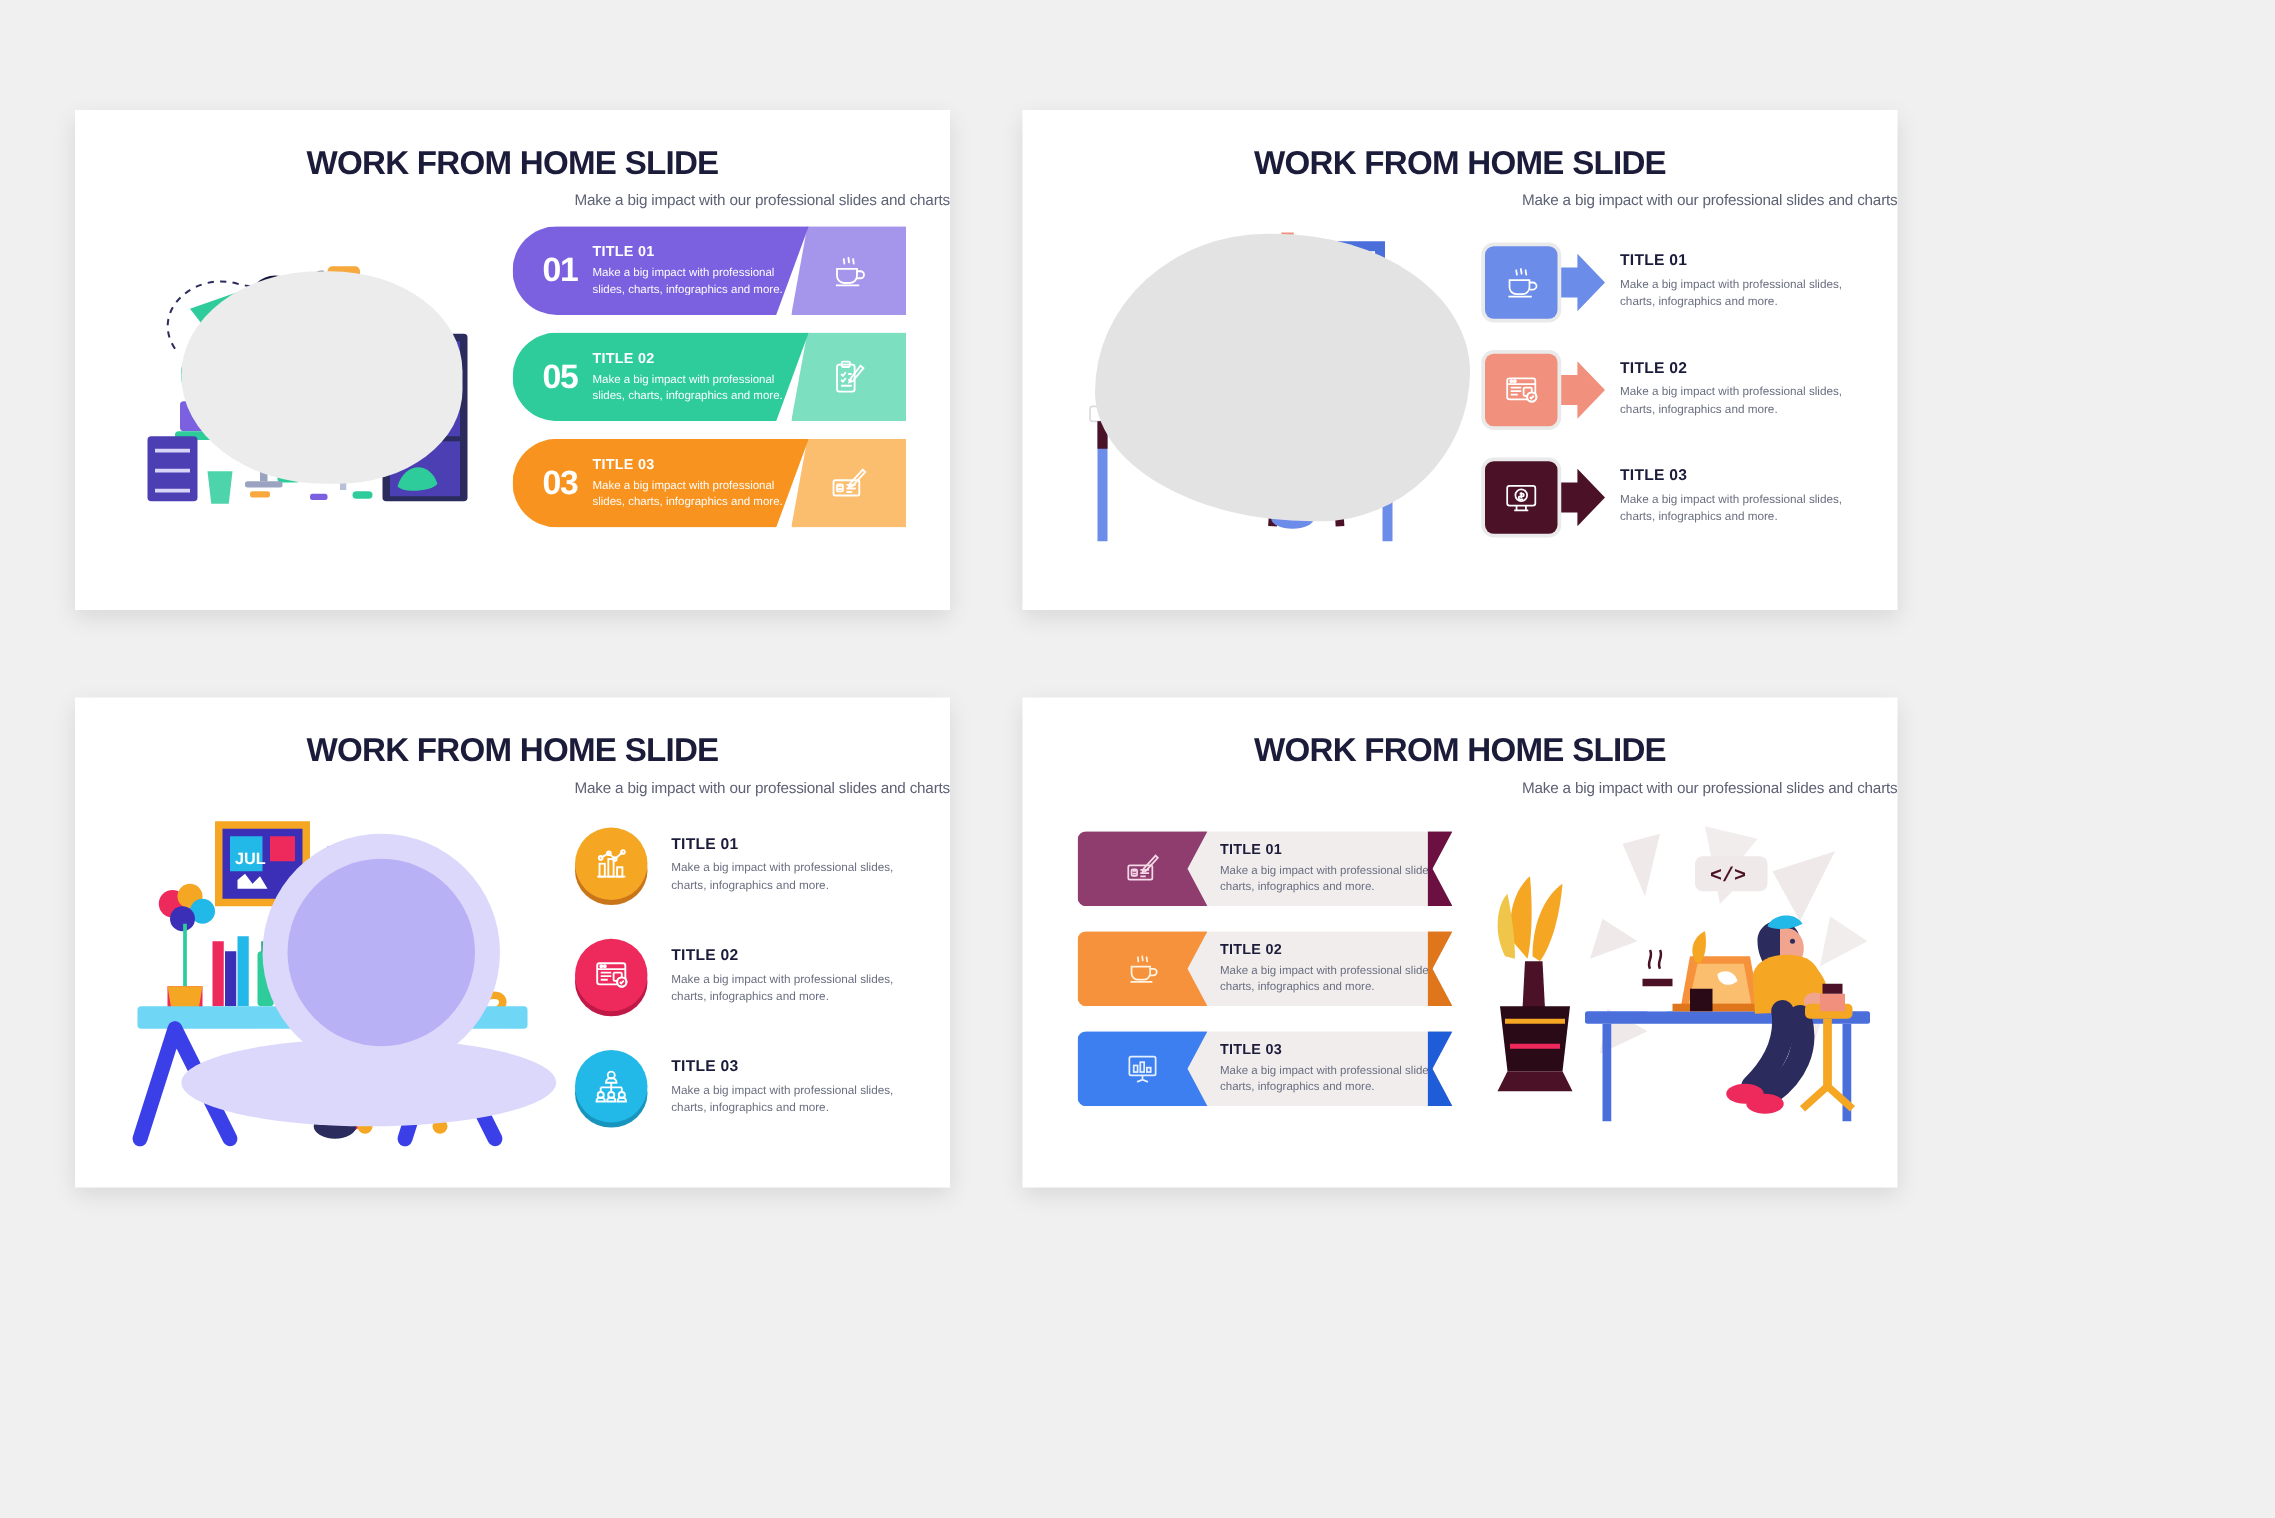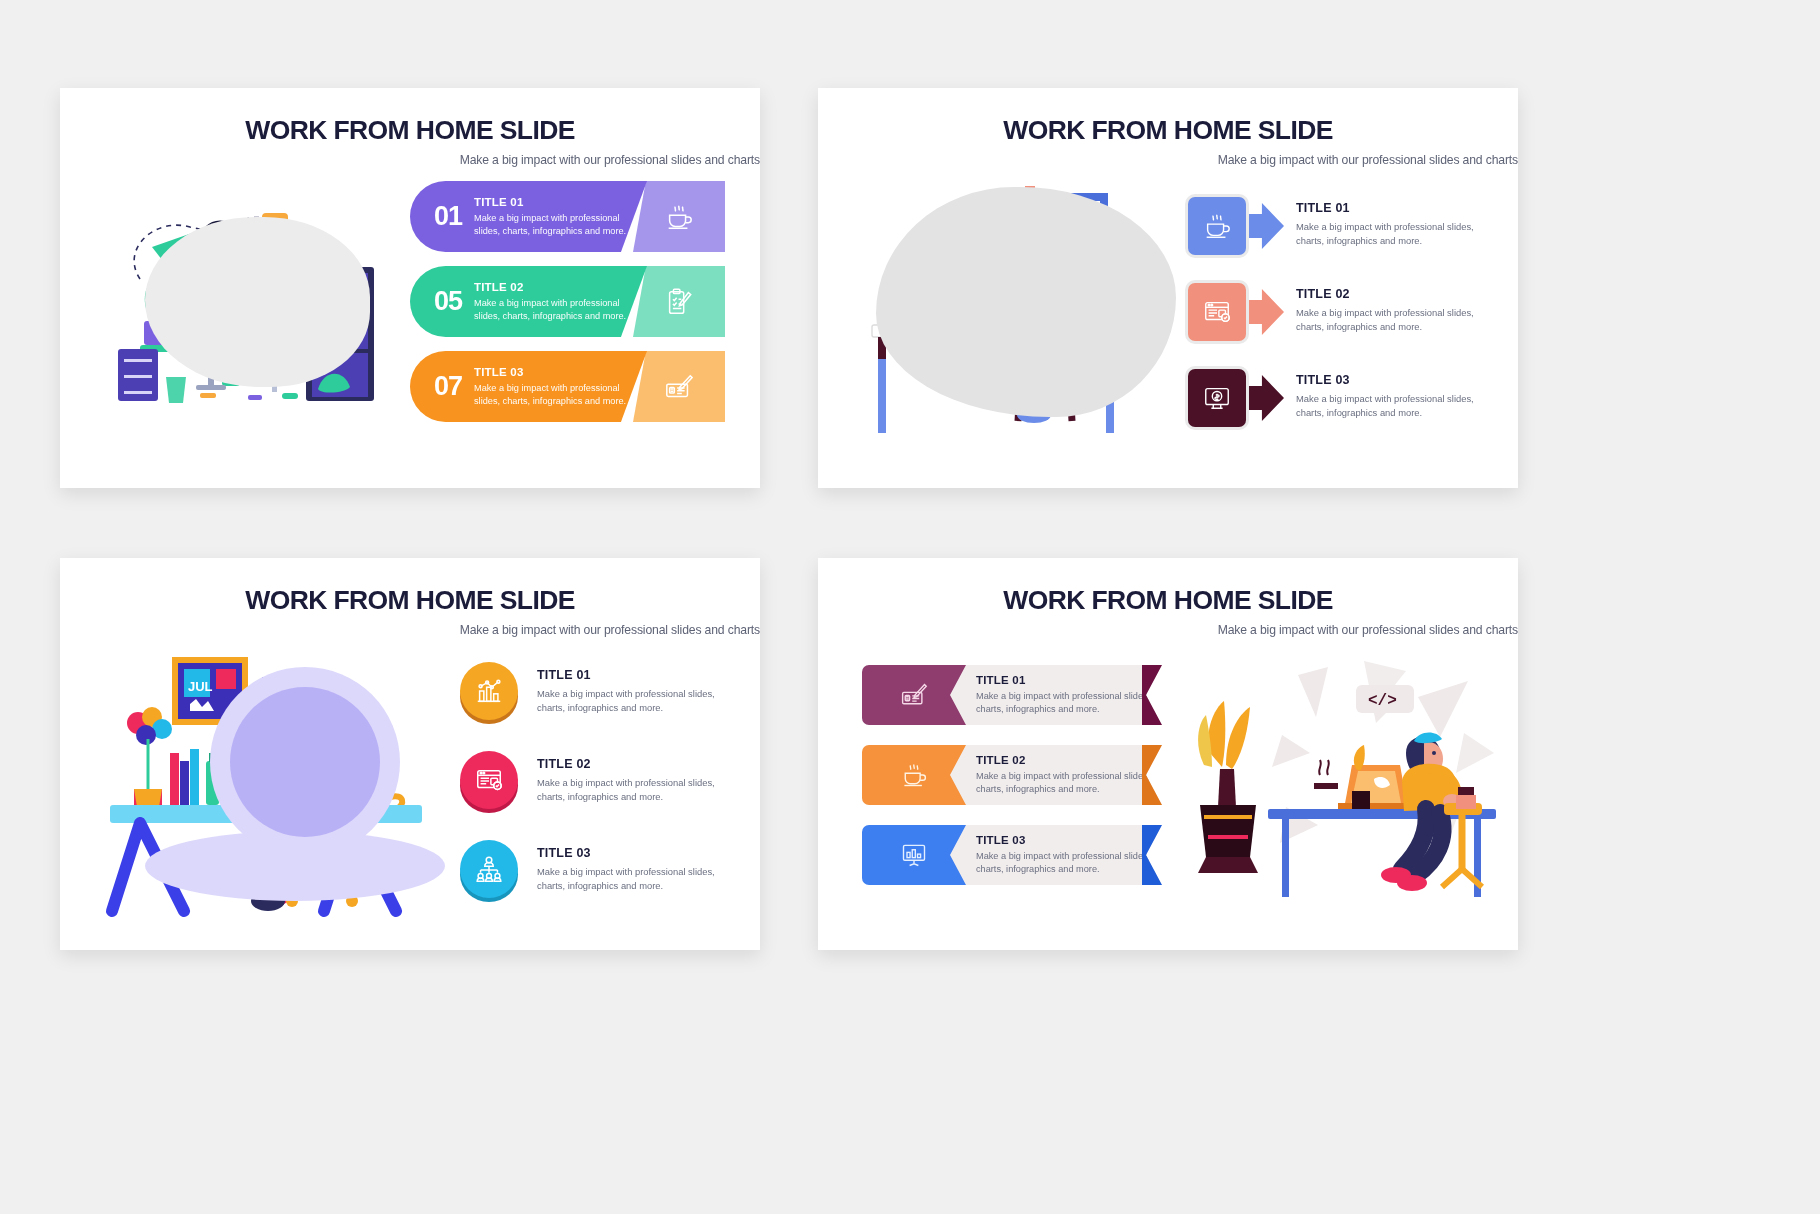--- a/index.html
+++ b/index.html
@@ -278,21 +278,21 @@
           <div class="s1-iconbox" style="background:#fbbe6e">
             <svg viewBox="0 0 32 32" fill="none" stroke="#fff" stroke-width="1.6">
               <rect x="3" y="13" width="22" height="13" rx="1.5"></rect>
               <rect x="6" y="16.5" width="5" height="6" rx="1"></rect>
               <path d="M7 18h3M7 20.5h3"></path>
               <path d="M14 17h8M14 20h8M14 23h5"></path>
               <path d="M28 4l2 2-11 12-3 1 1-3z"></path>
             </svg>
           </div>
           <div class="s1-main" style="background:#f7931e">
-            <div class="s1-num">07</div>
+            <div class="s1-num">03</div>
             <div class="s1-txt">
               <div class="s1-t-title">TITLE 03</div>
               <div class="s1-t-desc">Make a big impact with professional slides, charts, infographics and more.</div>
             </div>
           </div>
         </div>
 
       </div>
     </div>
   </div>

